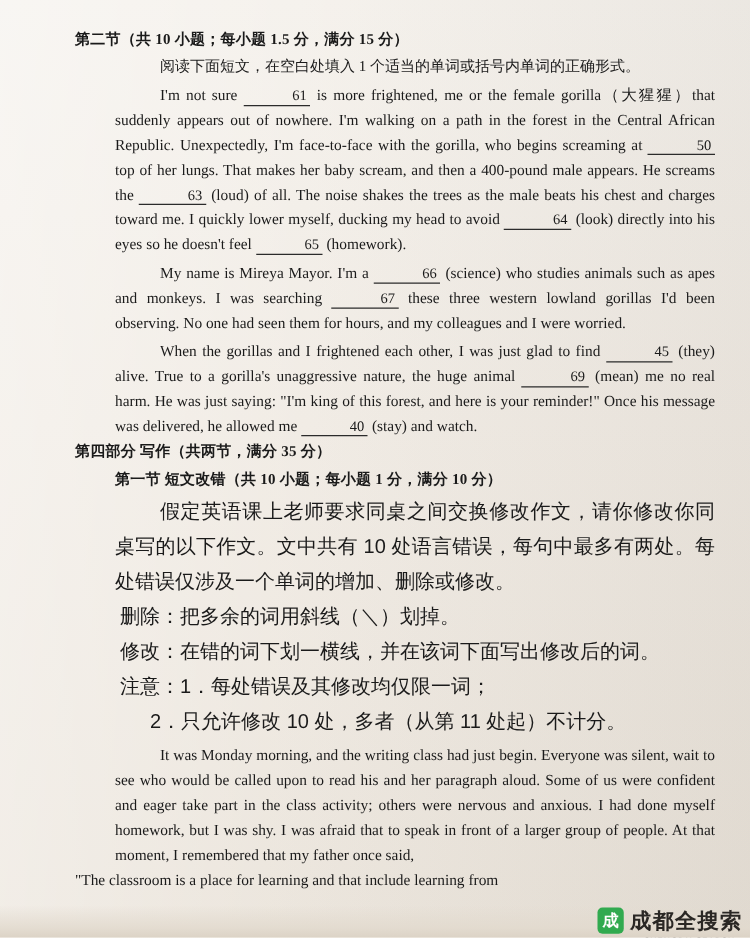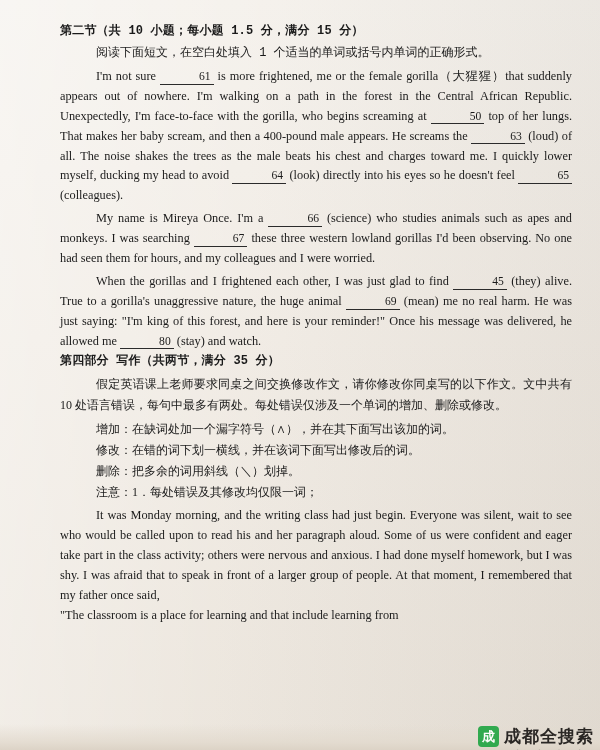--- a/index.html
+++ b/index.html
@@ -36,39 +36,39 @@
     font-size: 12.6px;
     margin-bottom: 2px;
     letter-spacing: 0.2px;
   }
   p {
     margin: 0;
     text-align: justify;
     text-justify: inter-word;
   }
   .indent2 { text-indent: 36px; }
-  .gap-sm { margin-top: 3px; }
+  .gap-sm { margin-top: 3px; margin-left: 32px; }
   .gap-lg { }
   .blank {
     display: inline-block;
     min-width: 34px;
     border-bottom: 1px solid #2b2b2b;
     text-align: left;
     padding: 0 3px;
     line-height: 1.1;
     font-size: 11.6px;
     font-family: Liberation Serif, serif;
   }
   .cjk {
-    font-family: Liberation Mono, monospace;
+    font-family: Liberation Serif, serif;
     font-size: 12px;
   }
   .cjk-blk {
-    font-family: Liberation Serif, serif;
-    font-size: 12px;
+    font-family: Liberation Sans, sans-serif;
+    font-size: 16px;
     line-height: 1.75;
     text-align: justify;
   }
   .hang {
     padding-left: 36px;
     text-indent: 0;
   }
   .hang2 {
     padding-left: 60px;
     text-indent: 0;
@@ -134,58 +134,57 @@
       <span>I'm not sure</span>
       <span class="blank">61</span>
       <span>is more frightened, me or the female gorilla（大猩猩）that suddenly appears out of nowhere. I'm walking on a path in the forest in the Central African Republic. Unexpectedly, I'm face-to-face with the gorilla, who begins screaming at</span>
       <span class="blank">50</span>
       <span>top of her lungs. That makes her baby scream, and then a 400-pound male appears. He screams the</span>
       <span class="blank">63</span>
       <span>(loud) of all. The noise shakes the trees as the male beats his chest and charges toward me. I quickly lower myself, ducking my head to avoid</span>
       <span class="blank">64</span>
       <span>(look) directly into his eyes so he doesn't feel</span>
       <span class="blank">65</span>
-      <span>(colleagues).</span>
+      <span>(homework).</span>
     </p>
 
     <p class="indent2 gap-sm">
-      <span>My name is Mireya Once. I'm a</span>
+      <span>My name is Mireya Mayor. I'm a</span>
       <span class="blank">66</span>
       <span>(science) who studies animals such as apes and monkeys. I was searching</span>
       <span class="blank">67</span>
       <span>these three western lowland gorillas I'd been observing. No one had seen them for hours, and my colleagues and I were worried.</span>
     </p>
 
     <p class="indent2 gap-sm">
       <span>When the gorillas and I frightened each other, I was just glad to find</span>
       <span class="blank">45</span>
       <span>(they) alive. True to a gorilla's unaggressive nature, the huge animal</span>
       <span class="blank">69</span>
       <span>(mean) me no real harm. He was just saying: "I'm king of this forest, and here is your reminder!" Once his message was delivered, he allowed me</span>
-      <span class="blank">80</span>
+      <span class="blank">40</span>
       <span>(stay) and watch.</span>
     </p>
 
     <div class="sec-head cjk gap-lg">第四部分  写作（共两节，满分 35 分）</div>
 
+    <div class="sec-head cjk gap-sm">第一节  短文改错（共 10 小题；每小题 1 分，满分 10 分）</div>
 
     <p class="indent2 cjk-blk gap-sm">假定英语课上老师要求同桌之间交换修改作文，请你修改你同桌写的以下作文。文中共有 10 处语言错误，每句中最多有两处。每处错误仅涉及一个单词的增加、删除或修改。</p>
 
-    <p class="cjk-blk hang gap-sm">
-      <span>增加：</span><span>在缺词处加一个漏字符号（∧），并在其下面写出该加的词。</span>
+    <p class="cjk-blk hang">
+      <span>删除：</span><span>把多余的词用斜线（＼）划掉。</span>
     </p>
     <p class="cjk-blk hang">
       <span>修改：</span><span>在错的词下划一横线，并在该词下面写出修改后的词。</span>
     </p>
     <p class="cjk-blk hang">
-      <span>删除：</span><span>把多余的词用斜线（＼）划掉。</span>
-    </p>
-    <p class="cjk-blk hang">
       <span>注意：</span><span>1．每处错误及其修改均仅限一词；</span>
     </p>
+    <p class="cjk-blk hang2">2．只允许修改 10 处，多者（从第 11 处起）不计分。</p>
 
     <p class="indent2 gap-sm">
       <span>It was Monday morning, and the writing class had just begin. Everyone was silent, wait to see who would be called upon to read his and her paragraph aloud. Some of us were confident and eager take part in the class activity; others were nervous and anxious. I had done myself homework, but I was shy. I was afraid that to speak in front of a larger group of people. At that moment, I remembered that my father once said,</span>
     </p>
     <p>"The classroom is a place for learning and that include learning from</p>
 
   </div>
 
   <div class="fade-bottom"></div>
 

